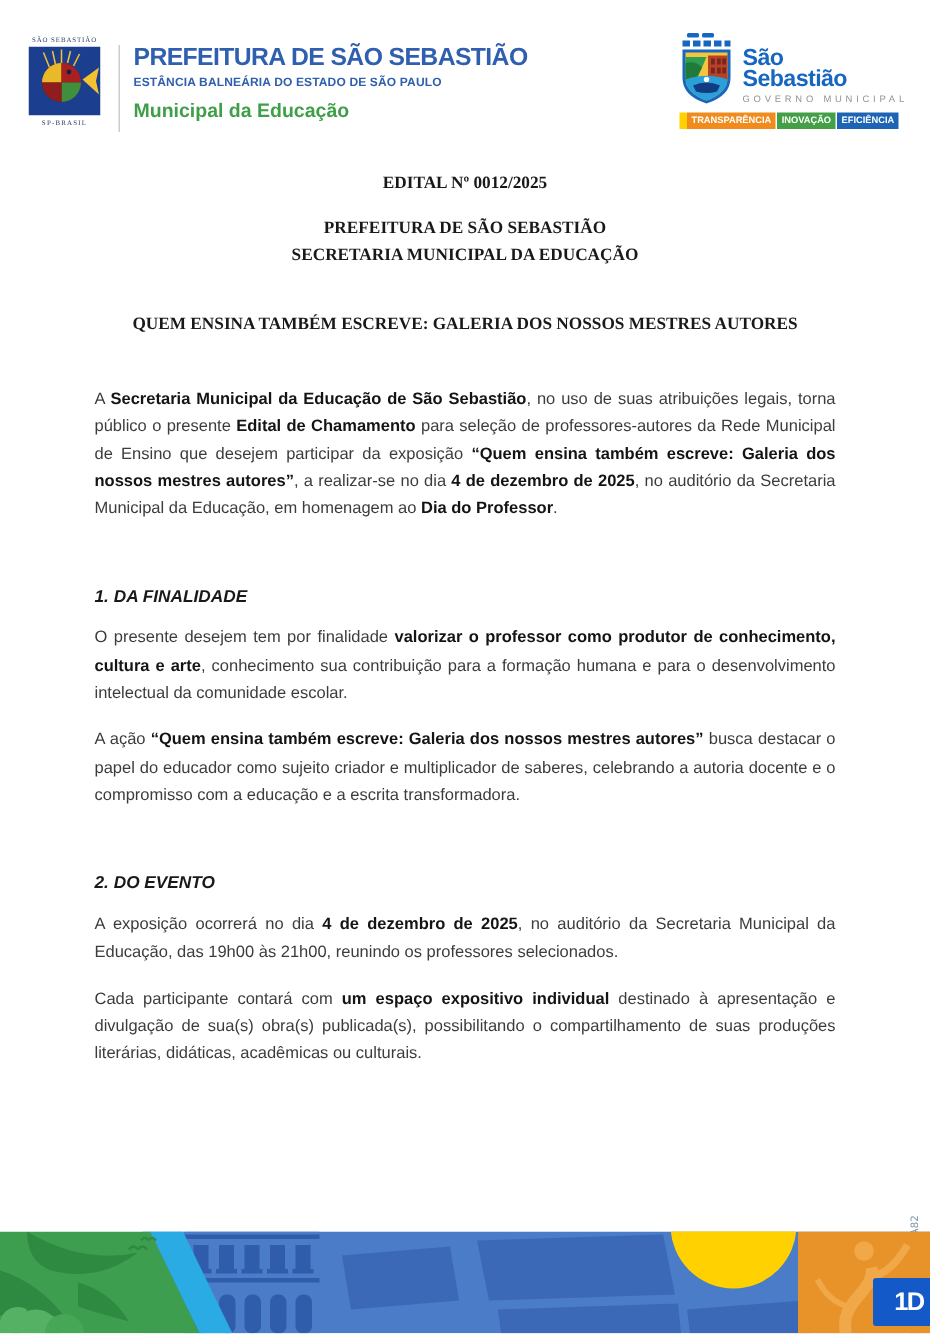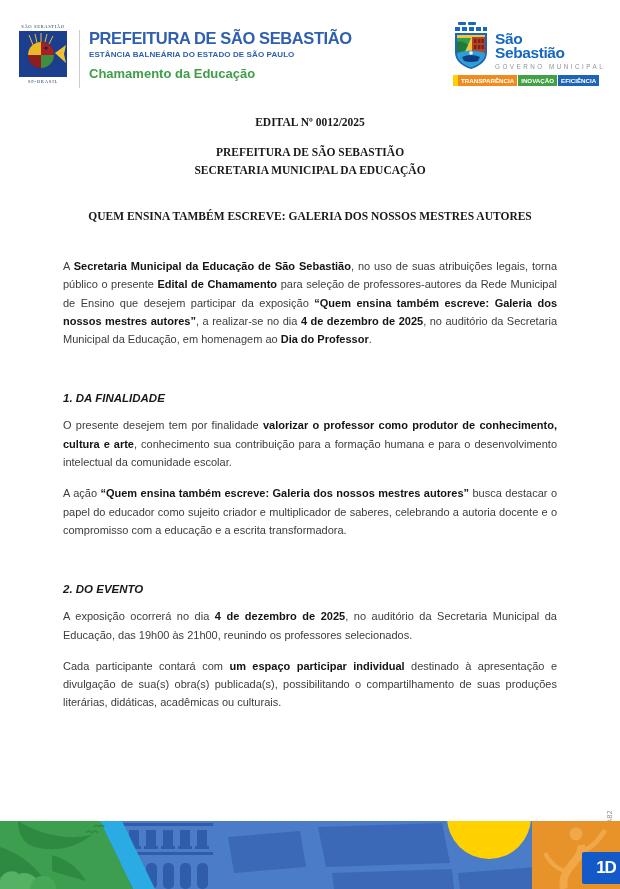--- a/index.html
+++ b/index.html
@@ -79,21 +79,21 @@
         <circle cx="27" cy="17" r="1.6" fill="#10214f"></circle>
       </svg>
       <div class="seal-bottom">SP-BRASIL</div>
     </div>
 
     <div class="hdr-divider"></div>
 
     <div class="hdr-titles">
       <div class="pref-title">PREFEITURA DE SÃO SEBASTIÃO</div>
       <div class="pref-sub">ESTÂNCIA BALNEÁRIA DO ESTADO DE SÃO PAULO</div>
-      <div class="pref-dept">Chamamento da Educação</div>
+      <div class="pref-dept">Municipal da Educação</div>
     </div>
 
     <div class="gov">
       <div class="gov-row">
         <svg class="gov-shield" viewBox="0 0 36 48">
           <g fill="#1767c0">
             <rect x="2" y="5" width="5" height="4"></rect>
               <rect x="9" y="5" width="5" height="4"></rect>
             <rect x="16" y="5" width="5" height="4"></rect>
               <rect x="23" y="5" width="5" height="4"></rect>
@@ -145,21 +145,21 @@
 
     <div class="section-1">
       <div class="sec-heading">1. DA FINALIDADE</div>
       <p><span>O presente desejem tem por finalidade </span><strong>valorizar o professor como produtor de conhecimento, cultura e arte</strong><span>, conhecimento sua contribuição para a formação humana e para o desenvolvimento intelectual da comunidade escolar.</span></p>
       <p><span>A ação </span><strong>“Quem ensina também escreve: Galeria dos nossos mestres autores”</strong><span> busca destacar o papel do educador como sujeito criador e multiplicador de saberes, celebrando a autoria docente e o compromisso com a educação e a escrita transformadora.</span></p>
     </div>
 
     <div class="section-2">
       <div class="sec-heading">2. DO EVENTO</div>
       <p><span>A exposição ocorrerá no dia </span><strong>4 de dezembro de 2025</strong><span>, no auditório da Secretaria Municipal da Educação, das 19h00 às 21h00, reunindo os professores selecionados.</span></p>
-      <p><span>Cada participante contará com </span><strong>um espaço participar individual</strong><span> destinado à apresentação e divulgação de sua(s) obra(s) publicada(s), possibilitando o compartilhamento de suas produções literárias, didáticas, acadêmicas ou culturais.</span></p>
+      <p><span>Cada participante contará com </span><strong>um espaço expositivo individual</strong><span> destinado à apresentação e divulgação de sua(s) obra(s) publicada(s), possibilitando o compartilhamento de suas produções literárias, didáticas, acadêmicas ou culturais.</span></p>
     </div>
   </div>
 
   <div class="sig">
     <div>Assinado por 1 pessoa: MARTA REGINA DE OLIVEIRA BRAZ</div>
     <div>Para verificar a validade das assinaturas, acesse https://saosebastiao.1doc.com.br/verificacao/D4F0-4C56-8CC9-7A82 e informe o código D4F0-4C56-8CC9-7A82</div>
   </div>
 
   <svg class="footer-art" viewBox="0 0 620 68" preserveAspectRatio="none">
 

